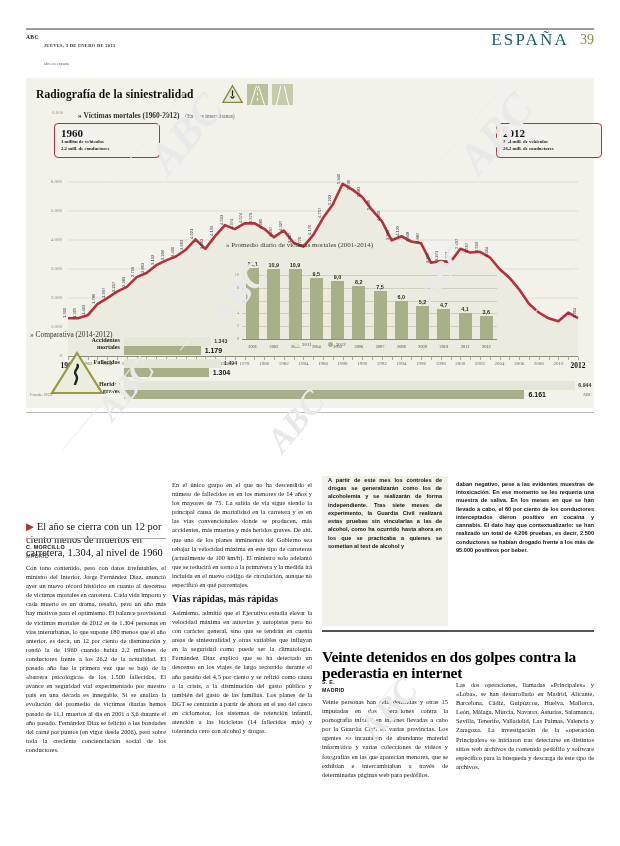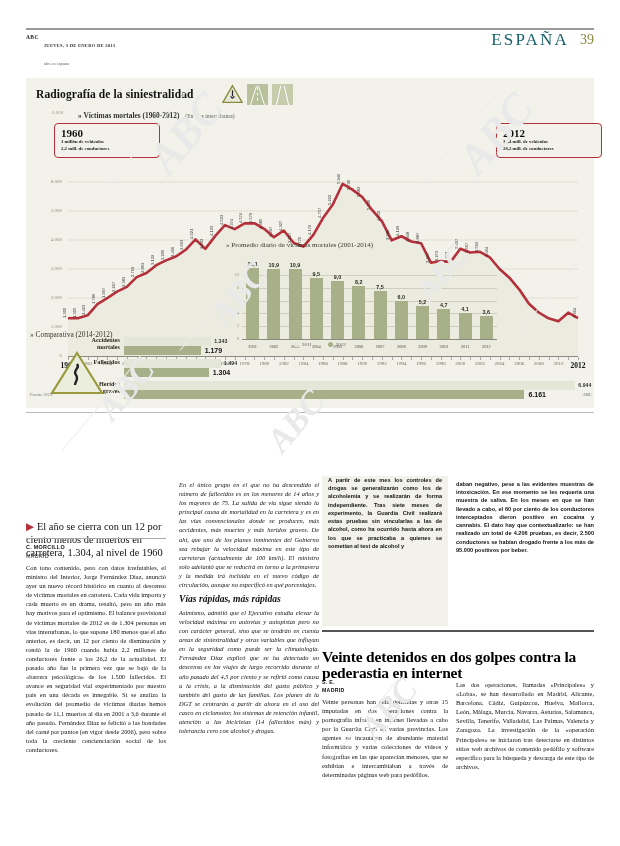--- a/index.html
+++ b/index.html
@@ -96,21 +96,21 @@
        line-height:1.42;text-align:justify;color:#111;}
   .lead{position:absolute;left:26px;top:480px;width:140px;
         font-family:"Liberation Serif",serif;font-size:10.4px;line-height:1.24;color:#111;margin-top:41px;}
   .lead .tri{color:#b4303a;margin-right:3px;}
   .lead-rule{position:absolute;left:26px;top:538px;width:140px;height:1px;background:#aaa;}
   .byline{position:absolute;left:26px;top:543px;font-family:"Liberation Sans",sans-serif;
           font-size:5.4px;font-weight:bold;letter-spacing:.3px;color:#111;line-height:1.6;}
   .byline .city{font-weight:normal;color:#333;}
 
   .c1{left:26px;top:563px;width:140px;}
-  .c2{left:179px;top:480px;width:140px;font-style:italic;}
+  .c2{left:172px;top:480px;width:140px;}
   .subhead{font-family:"Liberation Serif",serif;font-weight:bold;font-size:9.6px;
            line-height:1.12;color:#111;margin:5px 0 3px 0;}
 
   
   .box{position:absolute;left:322px;top:476px;width:126px;height:150px;background:#f2f2ea;}
   .box-title{font-family:"Liberation Serif",serif;font-style:italic;font-size:11.2px;
              color:#17616b;line-height:1.1;padding:5px 6px 3px 6px;}
   .box-body{font-family:"Liberation Sans",sans-serif;font-weight:bold;font-size:5.6px;
             line-height:1.47;text-align:justify;padding:0 6px;color:#111;}
   .c3{left:456px;top:480px;width:138px;

